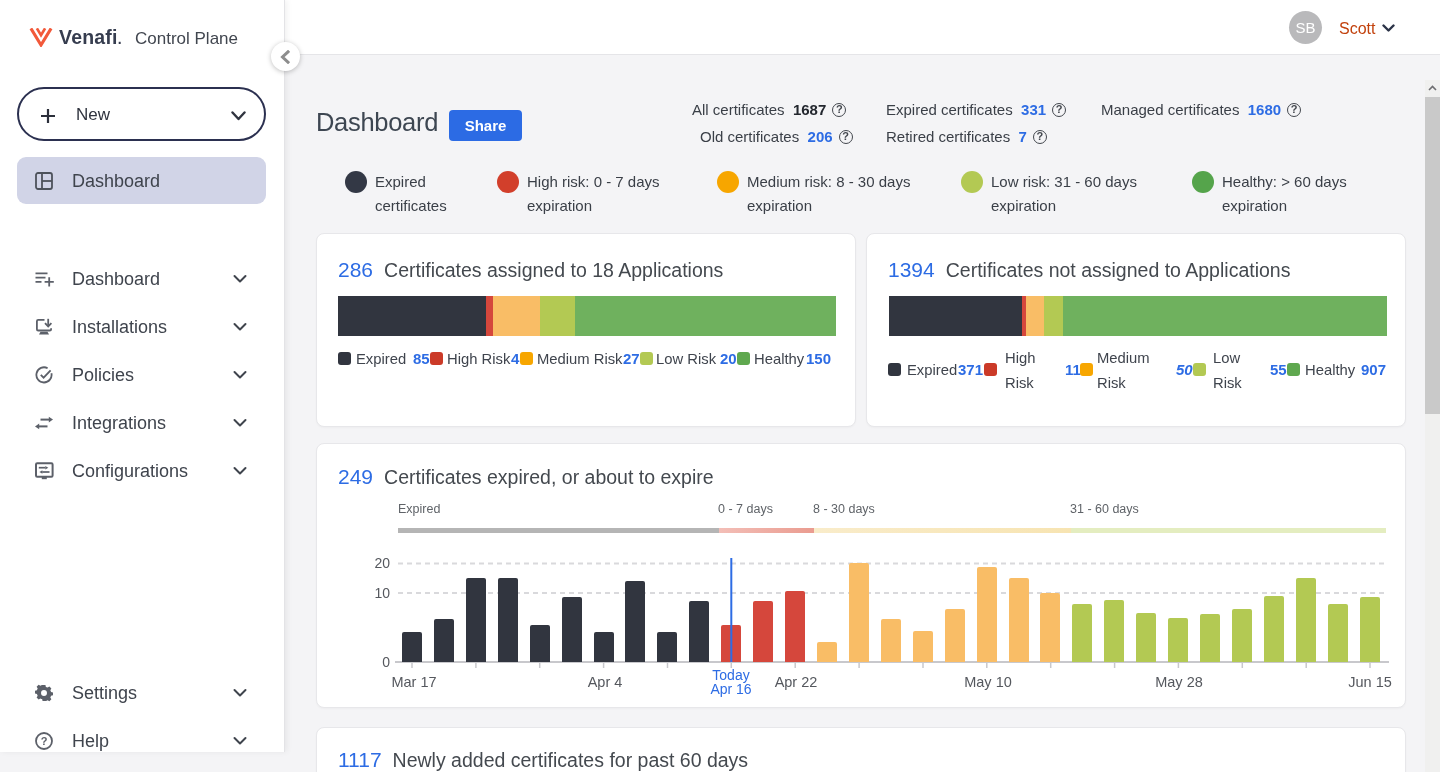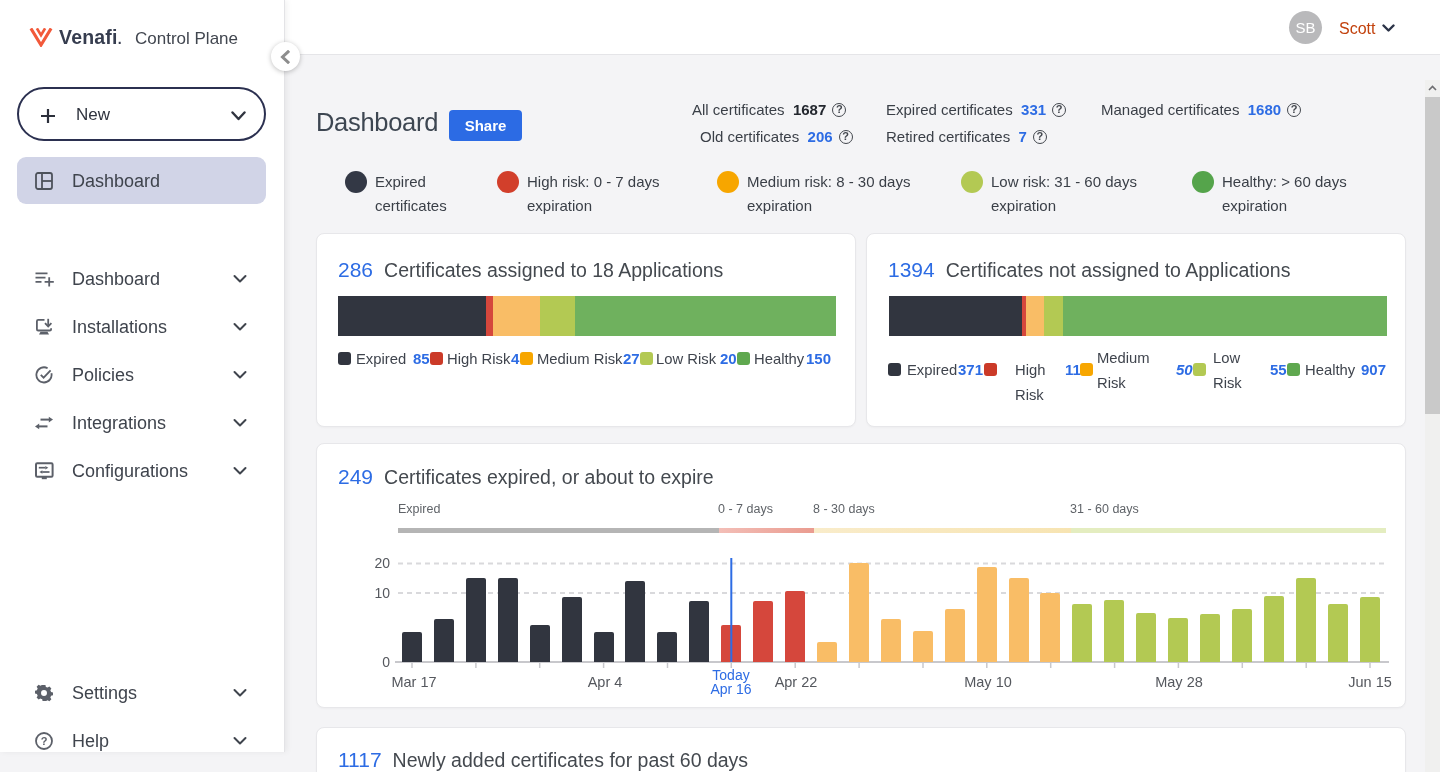--- a/index.html
+++ b/index.html
@@ -145,21 +145,21 @@
       <div class="c-red" style="width:4px;"></div>
       <div class="c-org" style="width:18px;"></div>
       <div class="c-yg" style="width:19px;"></div>
       <div class="c-grn" style="width:324px;"></div>
     </div>
     <div class="clegend">
       <span class="sq c-dark" style="left:21px; top:129px;"></span>
         <span style="left:40px; top:128px;">Expired</span>
         <b style="left:91px; top:128px;">371</b>
       <span class="sq c-redsq" style="left:117px; top:129px;"></span>
-        <span class="lb2" style="left:148px; top:111.5px;margin-top:12px;">High
+        <span class="lb2" style="left:138px; top:111.5px;">High
 Risk</span>
         <b style="left:198px; top:128px;">11</b>
       <span class="sq c-orgsq" style="left:213px; top:129px;"></span>
         <span class="lb2" style="left:230px; top:111.5px;">Medium
 Risk</span>
         <b style="left:309px; top:128px;font-style:italic;">50</b>
       <span class="sq c-yg" style="left:326px; top:129px;"></span>
         <span class="lb2" style="left:346px; top:111.5px;">Low
 Risk</span>
         <b style="left:403px; top:128px;">55</b>

